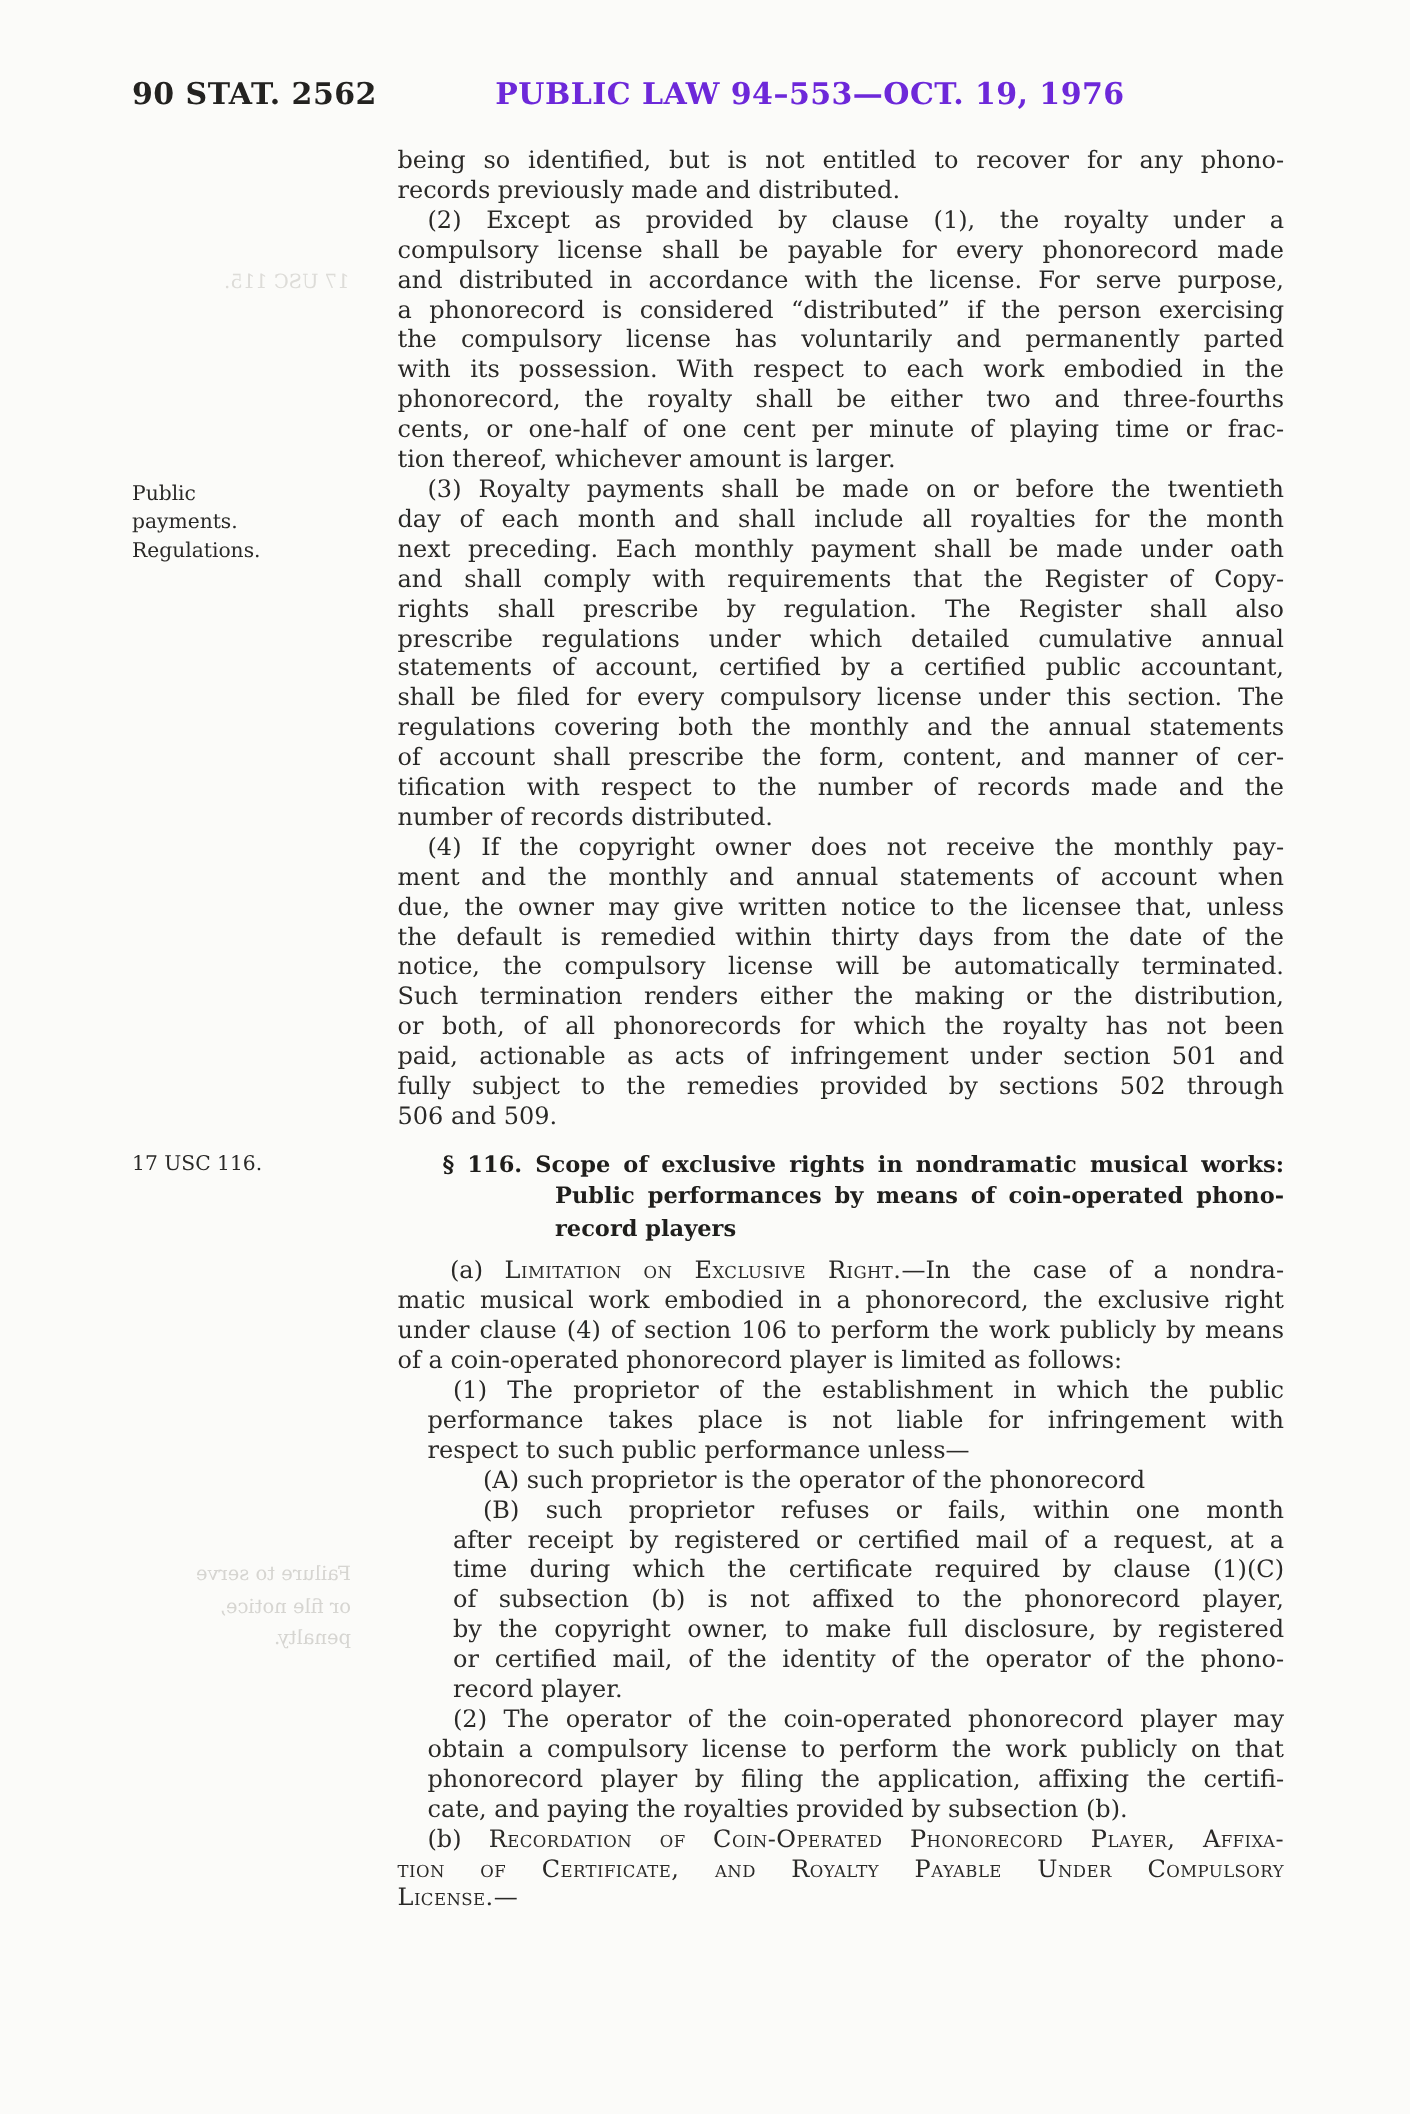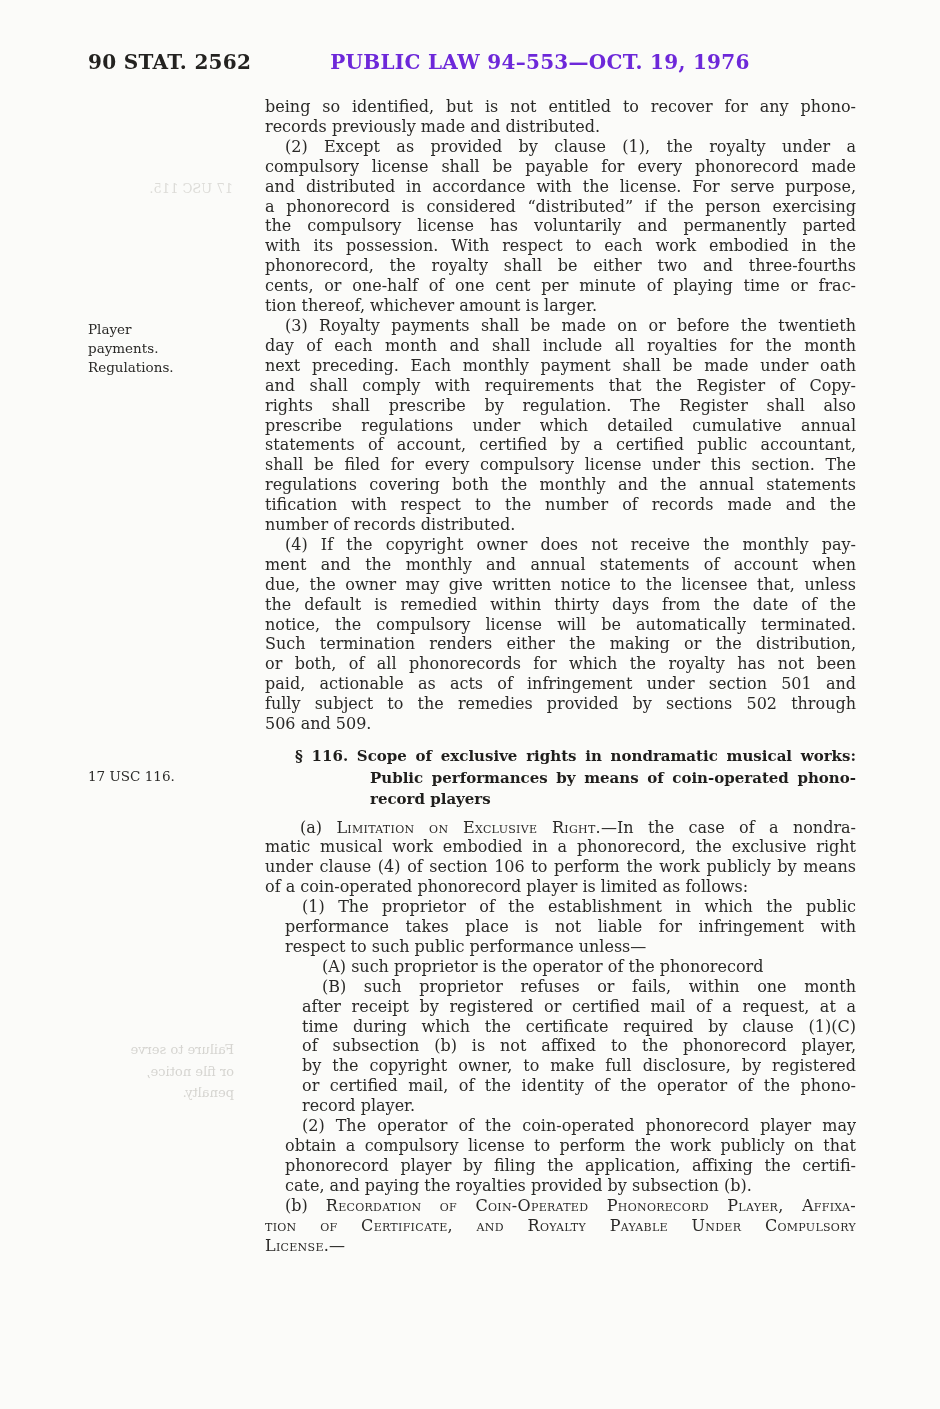--- a/index.html
+++ b/index.html
@@ -39,21 +39,21 @@
 </style>
 </head>
 <body>
 
 <div class="page">
 
   <div class="stat-number">90 STAT. 2562</div>
   <div class="law-title">PUBLIC LAW 94–553—OCT. 19, 1976</div>
 
   <div class="margin-note note-royalty">
-      <div class="line"><span>Player</span></div>
+      <div class="line"><span>Public</span></div>
       <div class="line"><span>payments.</span></div>
       <div class="line"><span>Regulations.</span></div>
     </div>
   <div class="margin-note note-usc116">
       <div class="line"><span>17 USC 116.</span></div>
     </div>
 
   <div class="bleed bleed-usc115">
       <div class="line"><span>17 USC 115.</span></div>
     </div>
@@ -82,20 +82,21 @@
     <div class="para p-norm">
         <div class="line"><span>(3) Royalty payments shall be made on or before the twentieth</span></div>
         <div class="line"><span>day of each month and shall include all royalties for the month</span></div>
         <div class="line"><span>next preceding. Each monthly payment shall be made under oath</span></div>
         <div class="line"><span>and shall comply with requirements that the Register of Copy-</span></div>
         <div class="line"><span>rights shall prescribe by regulation. The Register shall also</span></div>
         <div class="line"><span>prescribe regulations under which detailed cumulative annual</span></div>
         <div class="line"><span>statements of account, certified by a certified public accountant,</span></div>
         <div class="line"><span>shall be filed for every compulsory license under this section. The</span></div>
         <div class="line"><span>regulations covering both the monthly and the annual statements</span></div>
+        <div class="line"><span>of account shall prescribe the form, content, and manner of cer-</span></div>
         <div class="line"><span>tification with respect to the number of records made and the</span></div>
         <div class="line"><span>number of records distributed.</span></div>
       </div>
     <div class="para p-norm">
         <div class="line"><span>(4) If the copyright owner does not receive the monthly pay-</span></div>
         <div class="line"><span>ment and the monthly and annual statements of account when</span></div>
         <div class="line"><span>due, the owner may give written notice to the licensee that, unless</span></div>
         <div class="line"><span>the default is remedied within thirty days from the date of the</span></div>
         <div class="line"><span>notice, the compulsory license will be automatically terminated.</span></div>
         <div class="line"><span>Such termination renders either the making or the distribution,</span></div>

